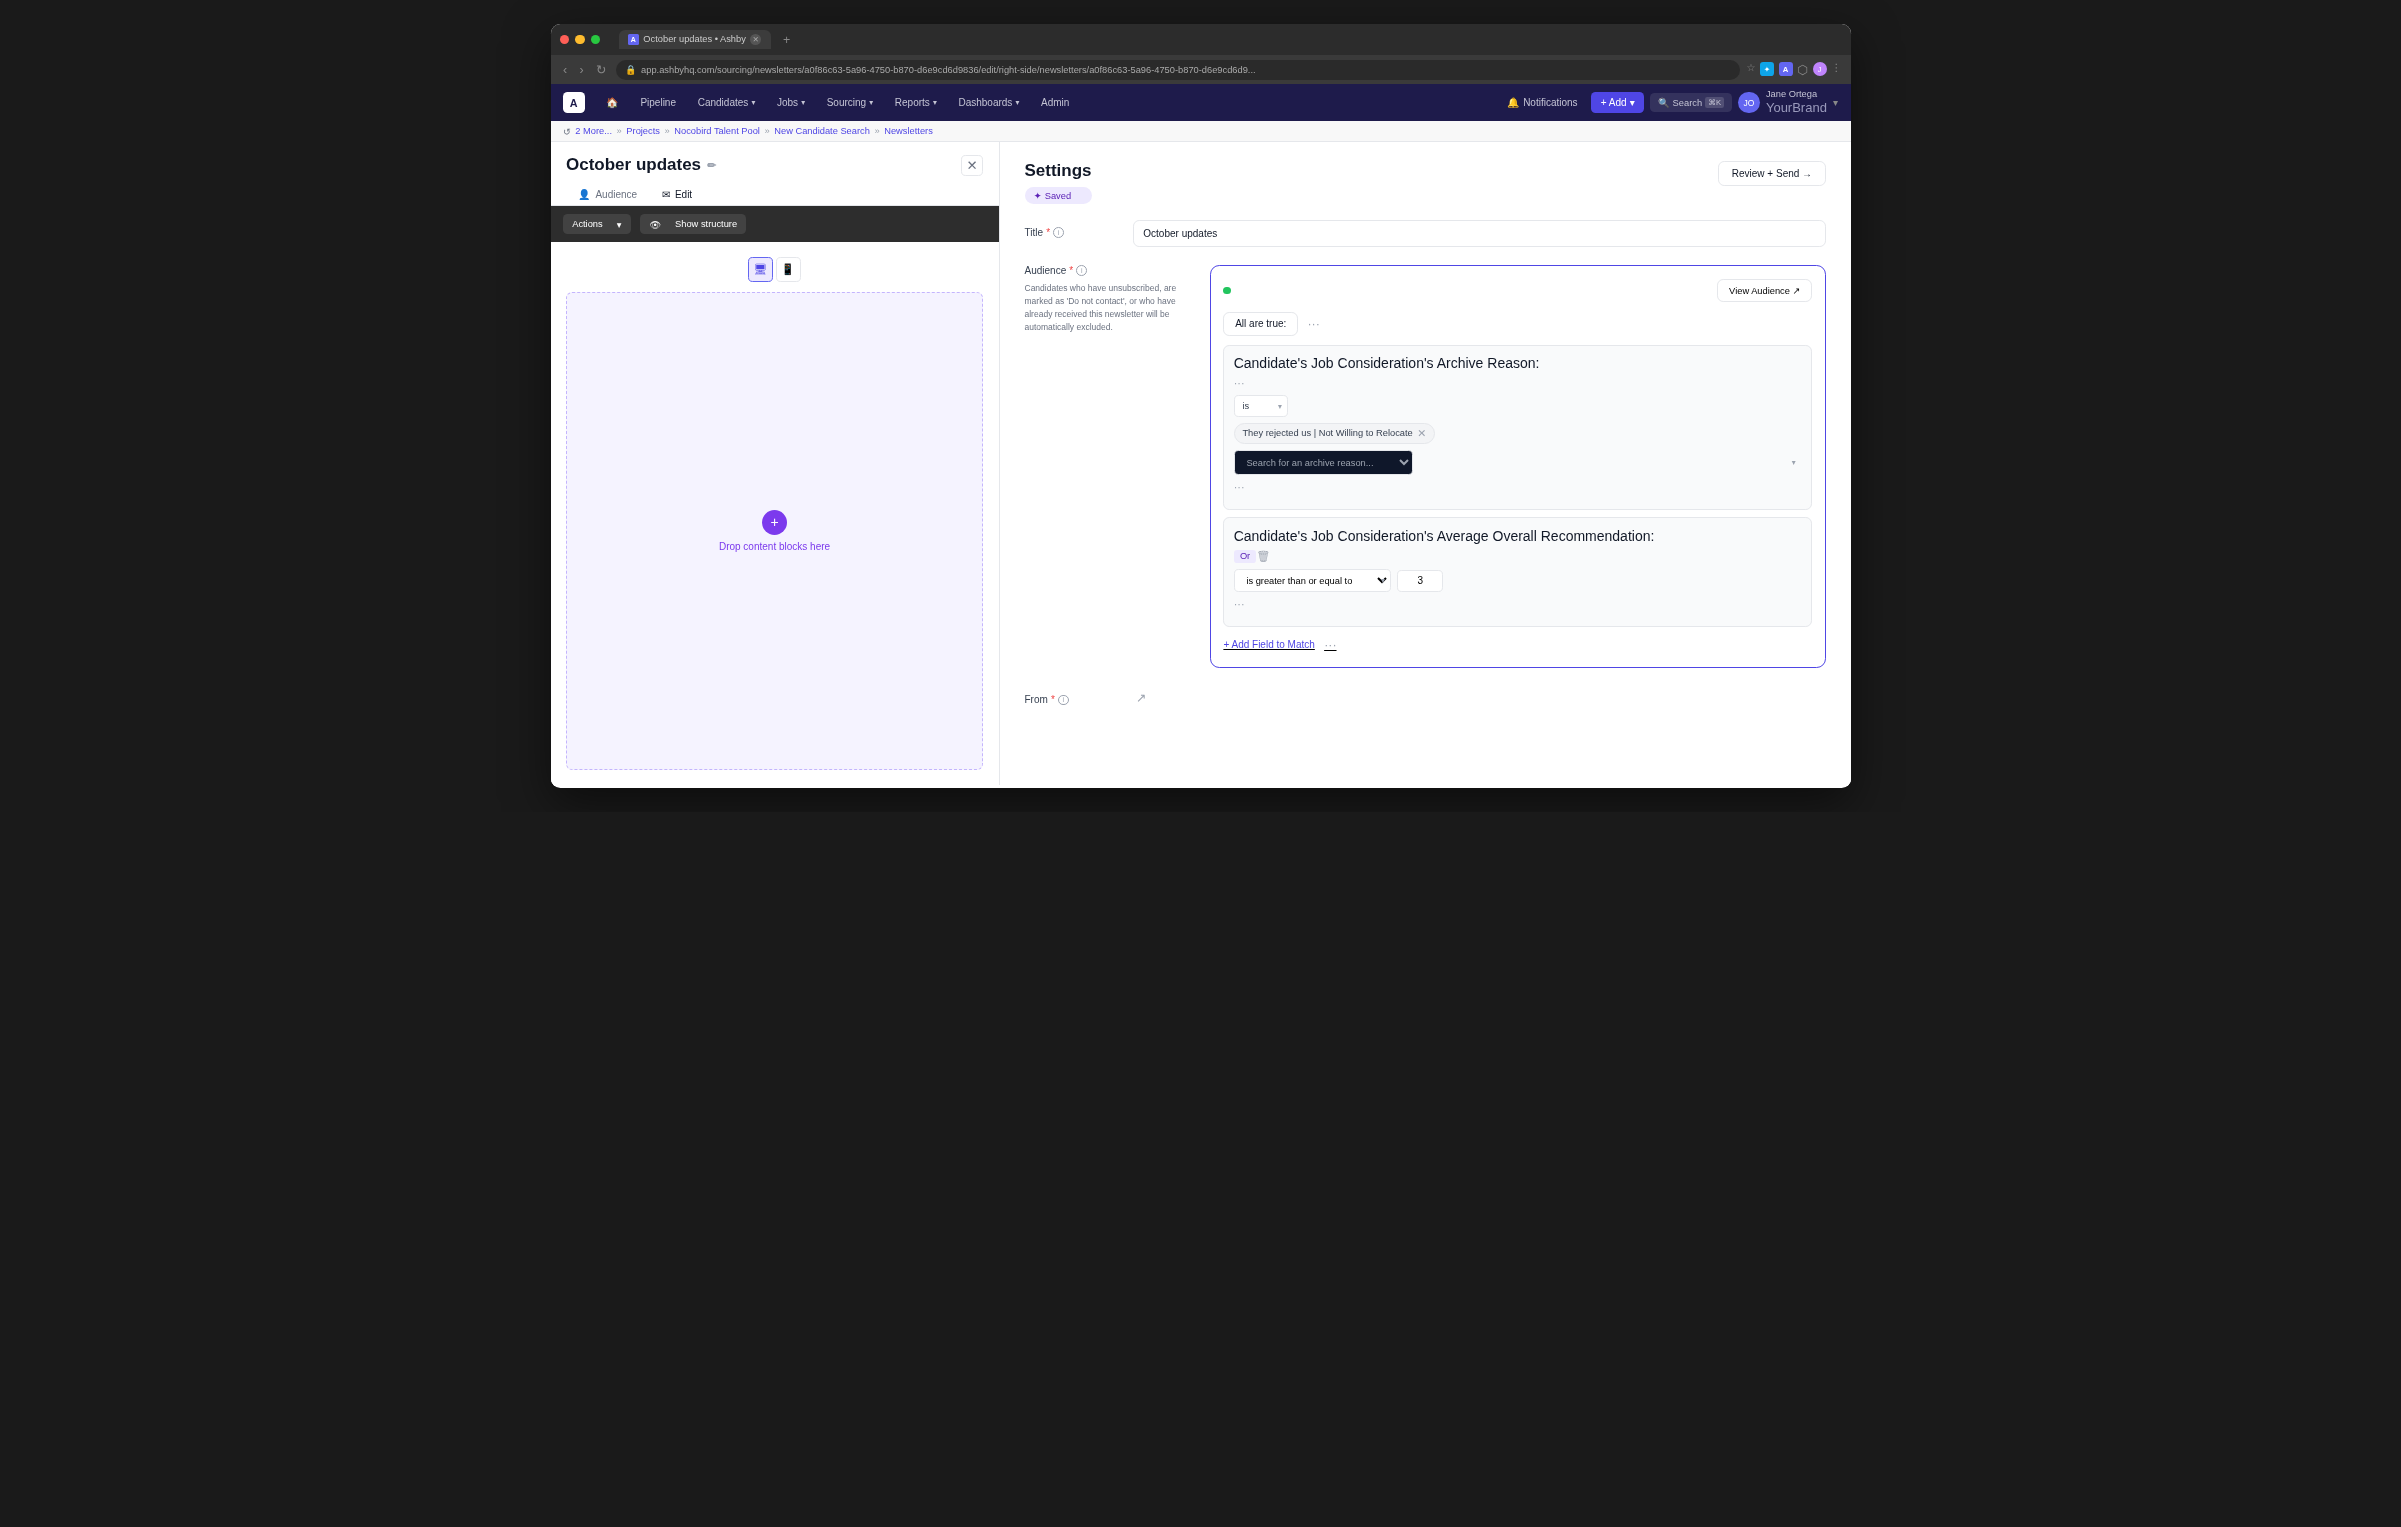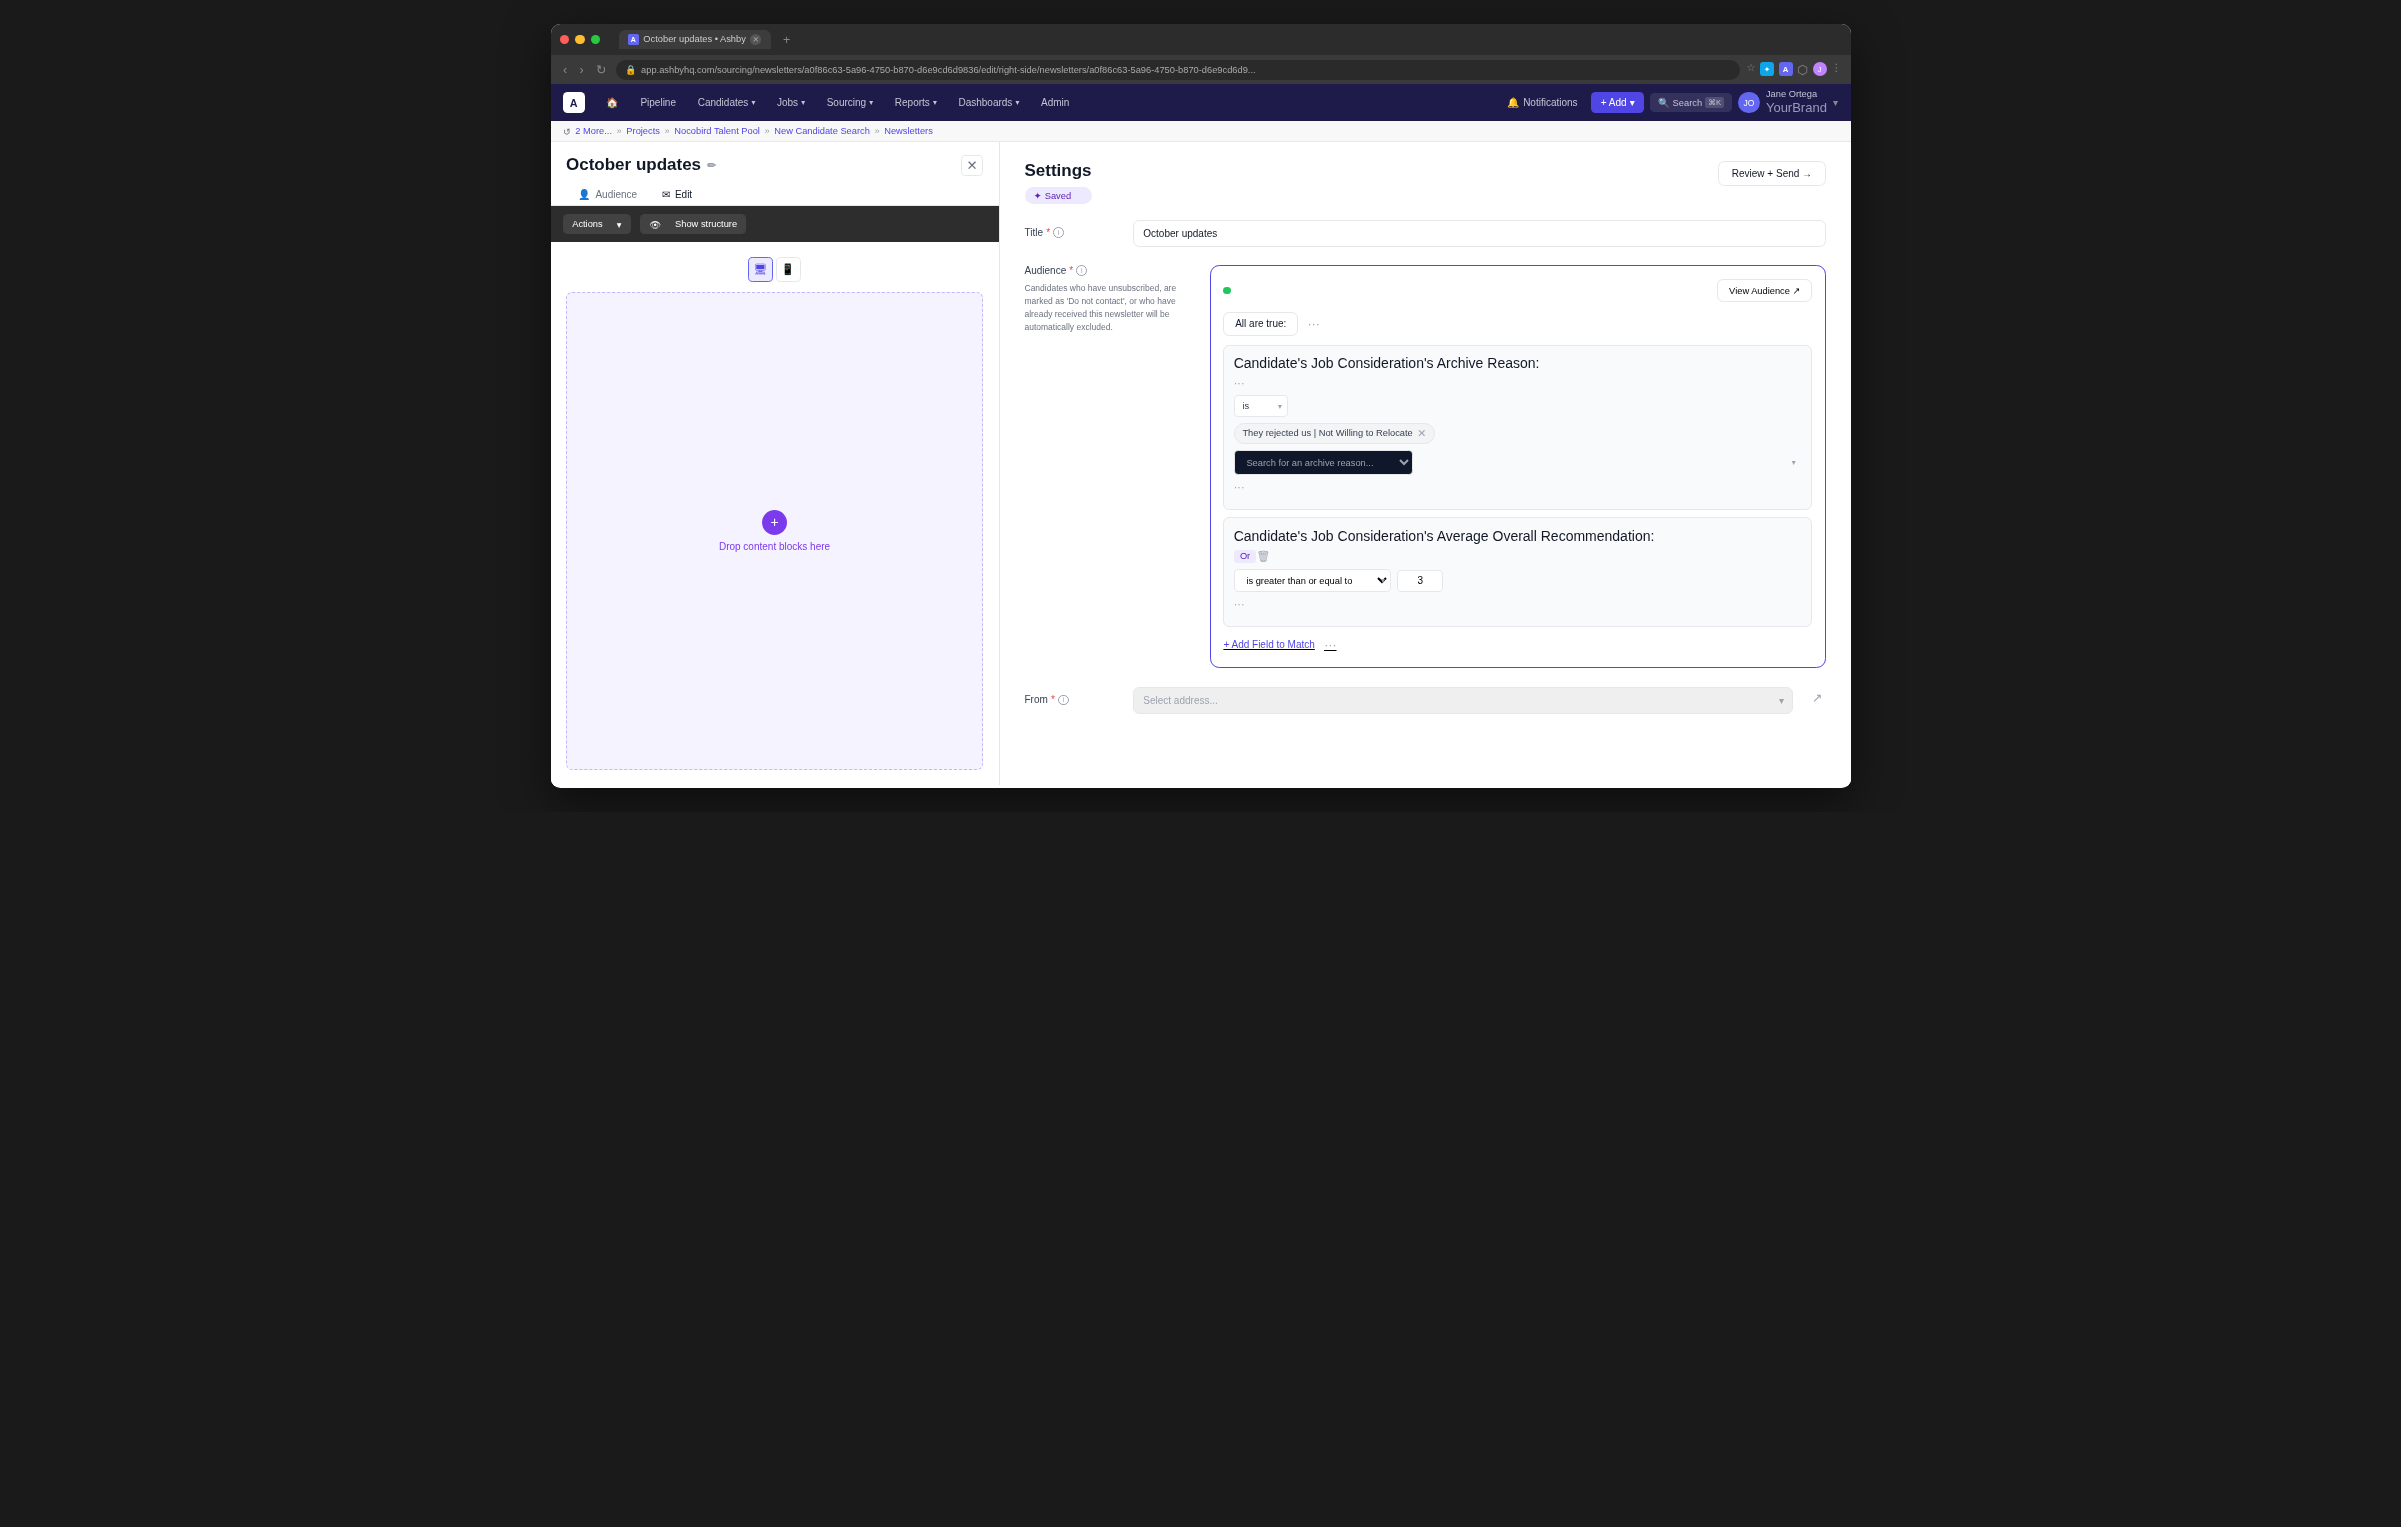--- a/index.html
+++ b/index.html
@@ -886,24 +886,19 @@
           </div>
         </div>
       </div>
 
       <div class="form-row">
         <div class="form-label">
           <span>From</span>
           <span class="required-star">*</span>
           <div class="info-icon">i</div>
         </div>
-        <div class="from-select-wrapper">
-          <select class="from-select">
-            <option value="" disabled="" selected="">Select address...</option>
-          </select>
-        </div>
         <span class="external-link-icon">↗</span>
       </div>
 
     </div>
   </div>
 </div>
 
 
 </body></html>

